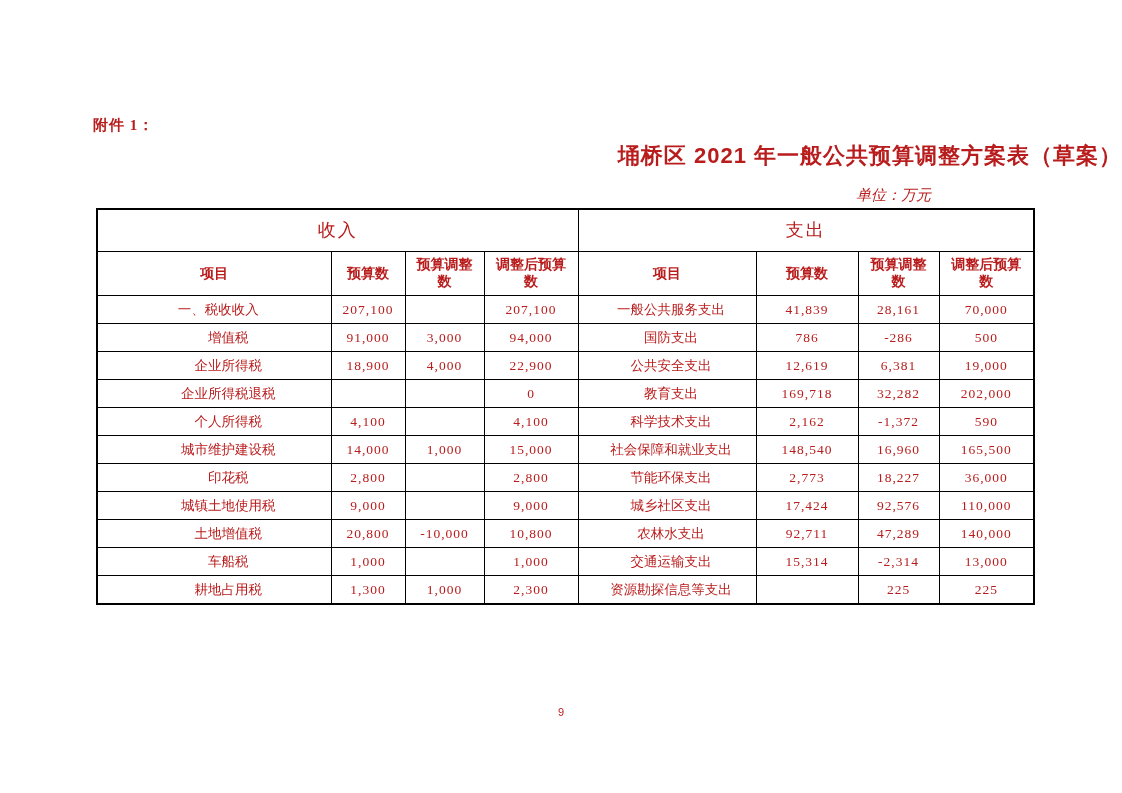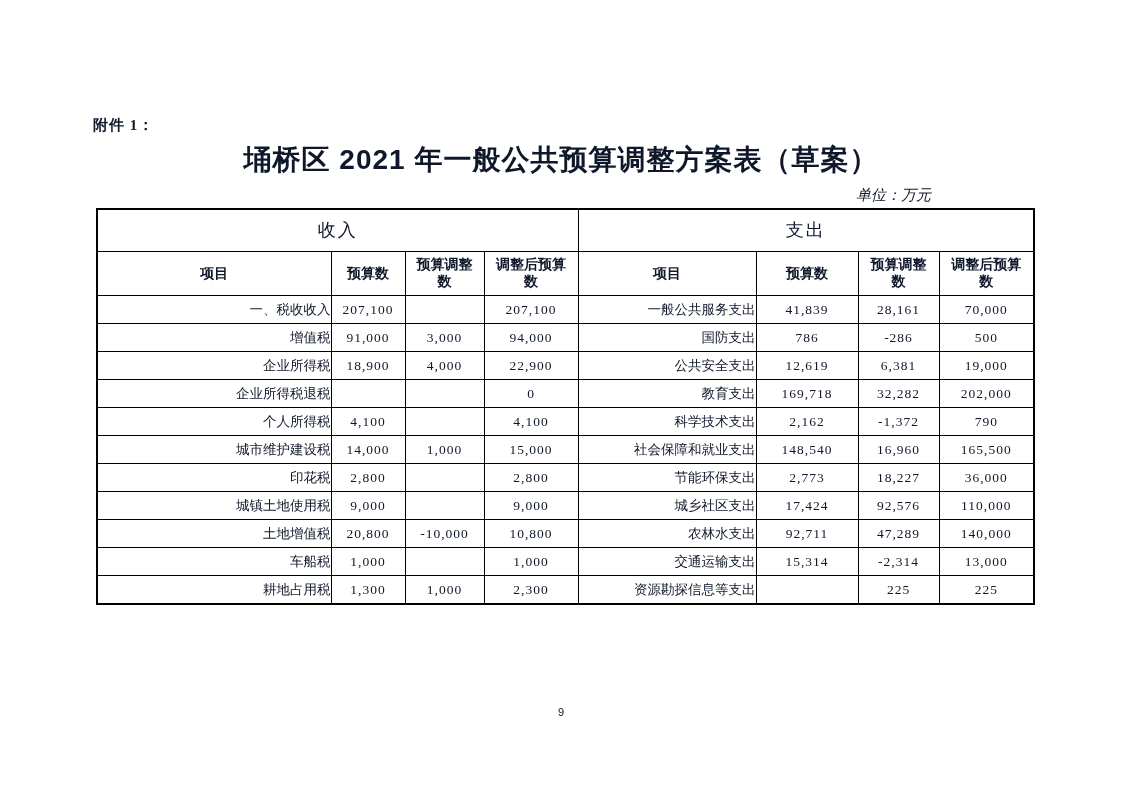--- a/index.html
+++ b/index.html
@@ -3,39 +3,39 @@
 <meta charset="utf-8">
 <style>
   * { margin: 0; padding: 0; box-sizing: border-box; }
   html, body { background: #ffffff; }
   .page {
     position: relative;
     width: 1122px;
     height: 793px;
     background: #ffffff;
     font-family: "Liberation Serif", "DejaVu Serif", serif;
-    color: #0f172a;
+    color: #b91c1c;
     overflow: hidden;
   }
   .attachment {
     position: absolute;
     left: 93px;
     top: 116px;
     font-size: 15px;
     font-weight: 600;
     letter-spacing: 1px;
   }
   .doc-title {
     position: absolute;
     left: 0;
     top: 141px;
     width: 100%;
-    text-align: center;
+    text-align: right;
     font-family: "Liberation Sans", "DejaVu Sans", sans-serif;
-    font-size: 28px;
+    font-size: 22px;
     font-weight: bold;
     letter-spacing: 1px;
   }
   .unit-label {
     position: absolute;
     left: 856px;
     top: 186px;
     font-size: 15px;
     font-style: italic;
   }
@@ -71,21 +71,21 @@
     padding: 2px 0;
   }
   tr.cols-row th span { display: inline-block; }
   tr.cols-row th span.wrap4 { width: 58px; }
   tr.cols-row th span.wrap5 { width: 72px; }
   tbody td {
     height: 27px;
     font-size: 13.5px;
     line-height: 27px;
   }
-  td.item { text-align: right; padding-left: 8px; }
+  td.item { text-align: center; padding-left: 8px; }
   td.item.indent { padding-left: 28px; }
   td.num { text-align: center; letter-spacing: 1px; }
   .page-number {
     position: absolute;
     left: 0;
     top: 706px;
     width: 100%;
     text-align: center;
     font-size: 11px;
     font-family: "Liberation Sans", "DejaVu Sans", sans-serif;
@@ -171,21 +171,21 @@
           <td class="num">202,000</td>
         </tr>
         <tr>
           <td class="item indent">个人所得税</td>
           <td class="num">4,100</td>
           <td class="num"></td>
           <td class="num">4,100</td>
           <td class="item">科学技术支出</td>
           <td class="num">2,162</td>
           <td class="num">-1,372</td>
-          <td class="num">790</td>
+          <td class="num">590</td>
         </tr>
         <tr>
           <td class="item indent">城市维护建设税</td>
           <td class="num">14,000</td>
           <td class="num">1,000</td>
           <td class="num">15,000</td>
           <td class="item">社会保障和就业支出</td>
           <td class="num">148,540</td>
           <td class="num">16,960</td>
           <td class="num">165,500</td>

